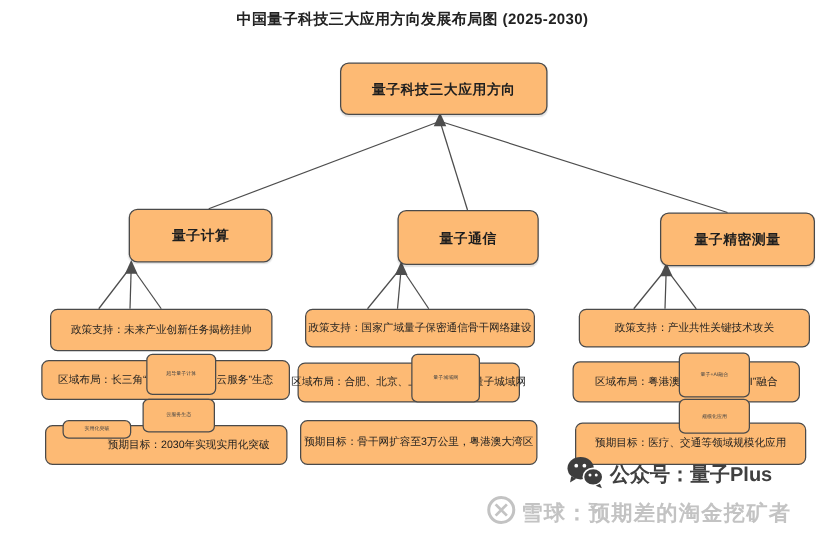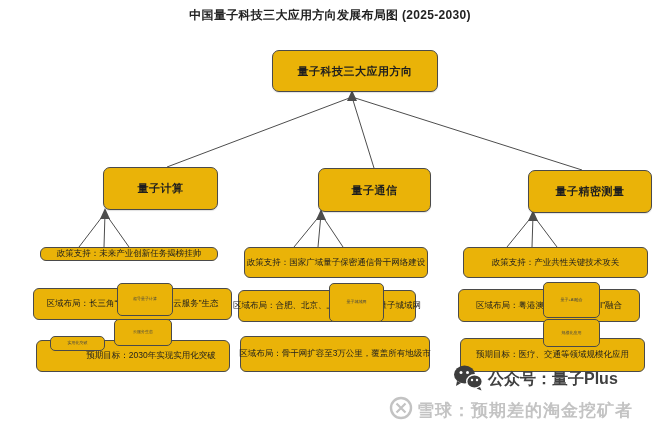--- a/index.html
+++ b/index.html
@@ -1,21 +1,21 @@
 <!DOCTYPE html>
 <html><head>
 <meta charset="utf-8">
 <style>
   html,body{margin:0;padding:0;}
   body{font-family:"Liberation Sans","DejaVu Sans",sans-serif;background:#ffffff;}
   .canvas{position:relative;width:660px;height:428px;background:#ffffff;overflow:hidden;}
   .title{position:absolute;left:0;top:7px;width:660px;text-align:center;
          font-size:12px;font-weight:600;color:#222;letter-spacing:.3px;}
   .connectors{position:absolute;left:0;top:0;width:660px;height:428px;z-index:0;}
-  .node{position:absolute;background:#eab308;border:1.4px solid #4a4a4a;border-radius:7px;
+  .node{position:absolute;background:#fdba74;border:1.4px solid #4a4a4a;border-radius:7px;
         display:flex;align-items:center;justify-content:center;color:#1e1e1e;
         box-shadow:0 1px 1px rgba(0,0,0,.12);box-sizing:border-box;z-index:1;}
   .main{font-size:11px;font-weight:bold;letter-spacing:.5px;}
   .sub{font-size:8.5px;font-weight:500;white-space:nowrap;overflow:visible;border-width:1.2px;
        border-radius:6px;box-shadow:none;}
   .mini{font-size:4px;font-weight:400;color:#444;z-index:2;border-width:1px;border-radius:5px;
         box-shadow:none;text-align:center;line-height:1.1;}
   .wm-wechat{position:absolute;left:453px;top:364px;display:flex;align-items:center;gap:5px;
              color:#404040;font-size:16px;font-weight:600;z-index:3;}
   .wm-xueqiu{position:absolute;left:389px;top:396px;display:flex;align-items:center;gap:4px;
@@ -50,30 +50,30 @@
       <polygon points="533,210 528,221 538,221"></polygon>
     </g>
   </svg>
 
   <div class="node main" style="left:272px;top:50px;width:166px;height:42px;">量子科技三大应用方向</div>
 
   <div class="node main" style="left:318px;top:168px;width:113px;height:44px;">量子通信</div>
   <div class="node main" style="left:103px;top:167px;width:115px;height:43px;">量子计算</div>
   <div class="node main" style="left:528px;top:170px;width:124px;height:43px;">量子精密测量</div>
 
-  <div class="node sub" style="left:40px;top:247px;width:178px;height:14px;text-align:right;">政策支持：未来产业创新任务揭榜挂帅</div>
+  <div class="node sub" style="left:40px;top:247px;width:178px;height:34px;text-align:right;">政策支持：未来产业创新任务揭榜挂帅</div>
   <div class="node sub" style="left:33px;top:288px;width:199px;height:32px;">区域布局：长三角“超导量子计算+云服务”生态</div>
   <div class="node sub" style="left:36px;top:340px;width:194px;height:32px;padding-left:36px;">预期目标：2030年实现实用化突破</div>
   <div class="node mini" style="left:117px;top:283px;width:56px;height:33px;">超导量子计算</div>
   <div class="node mini" style="left:114px;top:319px;width:58px;height:27px;">云服务生态</div>
   <div class="node mini" style="left:50px;top:336px;width:55px;height:15px;">实用化突破</div>
 
   <div class="node sub" style="left:244px;top:247px;width:184px;height:31px;">政策支持：国家广域量子保密通信骨干网络建设</div>
   <div class="node sub" style="left:238px;top:290px;width:178px;height:32px;">区域布局：合肥、北京、上海等16城市量子城域网</div>
-  <div class="node sub" style="left:240px;top:336px;width:190px;height:36px;">区域布局：骨干网扩容至3万公里，覆盖所有地级市</div>
+  <div class="node sub" style="left:240px;top:336px;width:190px;height:36px;">预期目标：骨干网扩容至3万公里，粤港澳大湾区</div>
   <div class="node mini" style="left:329px;top:283px;width:55px;height:39px;">量子城域网</div>
 
   <div class="node sub" style="left:463px;top:247px;width:185px;height:31px;text-align:right;">政策支持：产业共性关键技术攻关</div>
   <div class="node sub" style="left:458px;top:289px;width:182px;height:33px;">区域布局：粤港澳大湾区“量子+AI”融合</div>
   <div class="node sub" style="left:460px;top:338px;width:185px;height:34px;">预期目标：医疗、交通等领域规模化应用</div>
   <div class="node mini" style="left:543px;top:282px;width:57px;height:36px;">量子+AI融合</div>
   <div class="node mini" style="left:543px;top:319px;width:57px;height:28px;">规模化应用</div>
 
   <div class="wm-xueqiu">
     <span>

